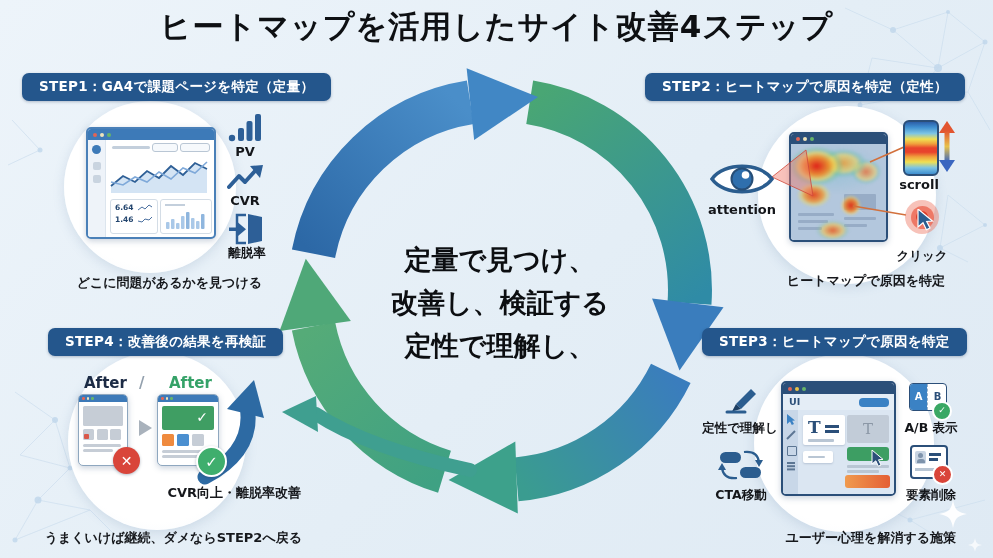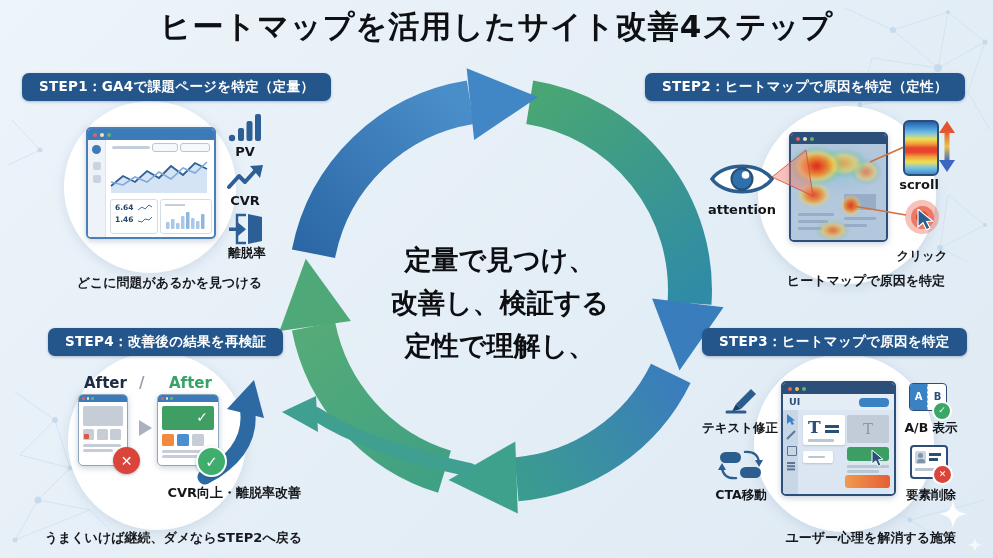--- a/index.html
+++ b/index.html
@@ -320,21 +320,21 @@
   <div class="side-label" style="left:886px;top:248px;width:72px;font-size:12.5px;">クリック</div>
 
   <div class="cap" style="left:725px;top:272px;width:220px;">ヒートマップで原因を特定</div>
   <div class="badge b2">STEP2：ヒートマップで原因を特定（定性）</div>
 
   <svg class="abs" style="left:724px;top:382px;" width="38" height="32">
     <polygon points="12,22 27,7 32,12 17,27" fill="#2b5d8f"></polygon>
     <polygon points="12,22 17,27 8,29.5" fill="#1d3f63"></polygon>
     <line x1="3" y1="30" x2="21" y2="30" stroke="#2b5d8f" stroke-width="3" stroke-linecap="round"></line>
   </svg>
-  <div class="ic-label" style="left:688px;top:420px;width:104px;">テキスト修正</div>
+  <div class="ic-label" style="left:688px;top:420px;width:104px;">定性で理解し</div>
 
   <svg class="abs" style="left:718px;top:448px;" width="46" height="32">
     <rect x="2" y="4" width="21" height="11" rx="5.5" fill="#2b5d8f"></rect>
     <rect x="22" y="19" width="21" height="11" rx="5.5" fill="#2b5d8f"></rect>
     <path d="M26,4 C35,3 40,7 41,14" fill="none" stroke="#2b5d8f" stroke-width="2.2"></path>
     <polygon points="37,12 45,12 41,19" fill="#2b5d8f"></polygon>
     <path d="M19,30 C10,31 5,27 4,20" fill="none" stroke="#2b5d8f" stroke-width="2.2"></path>
     <polygon points="0,22 8,22 4,15" fill="#2b5d8f"></polygon>
   </svg>
   <div class="ic-label" style="left:696px;top:487px;width:90px;">CTA移動</div>

